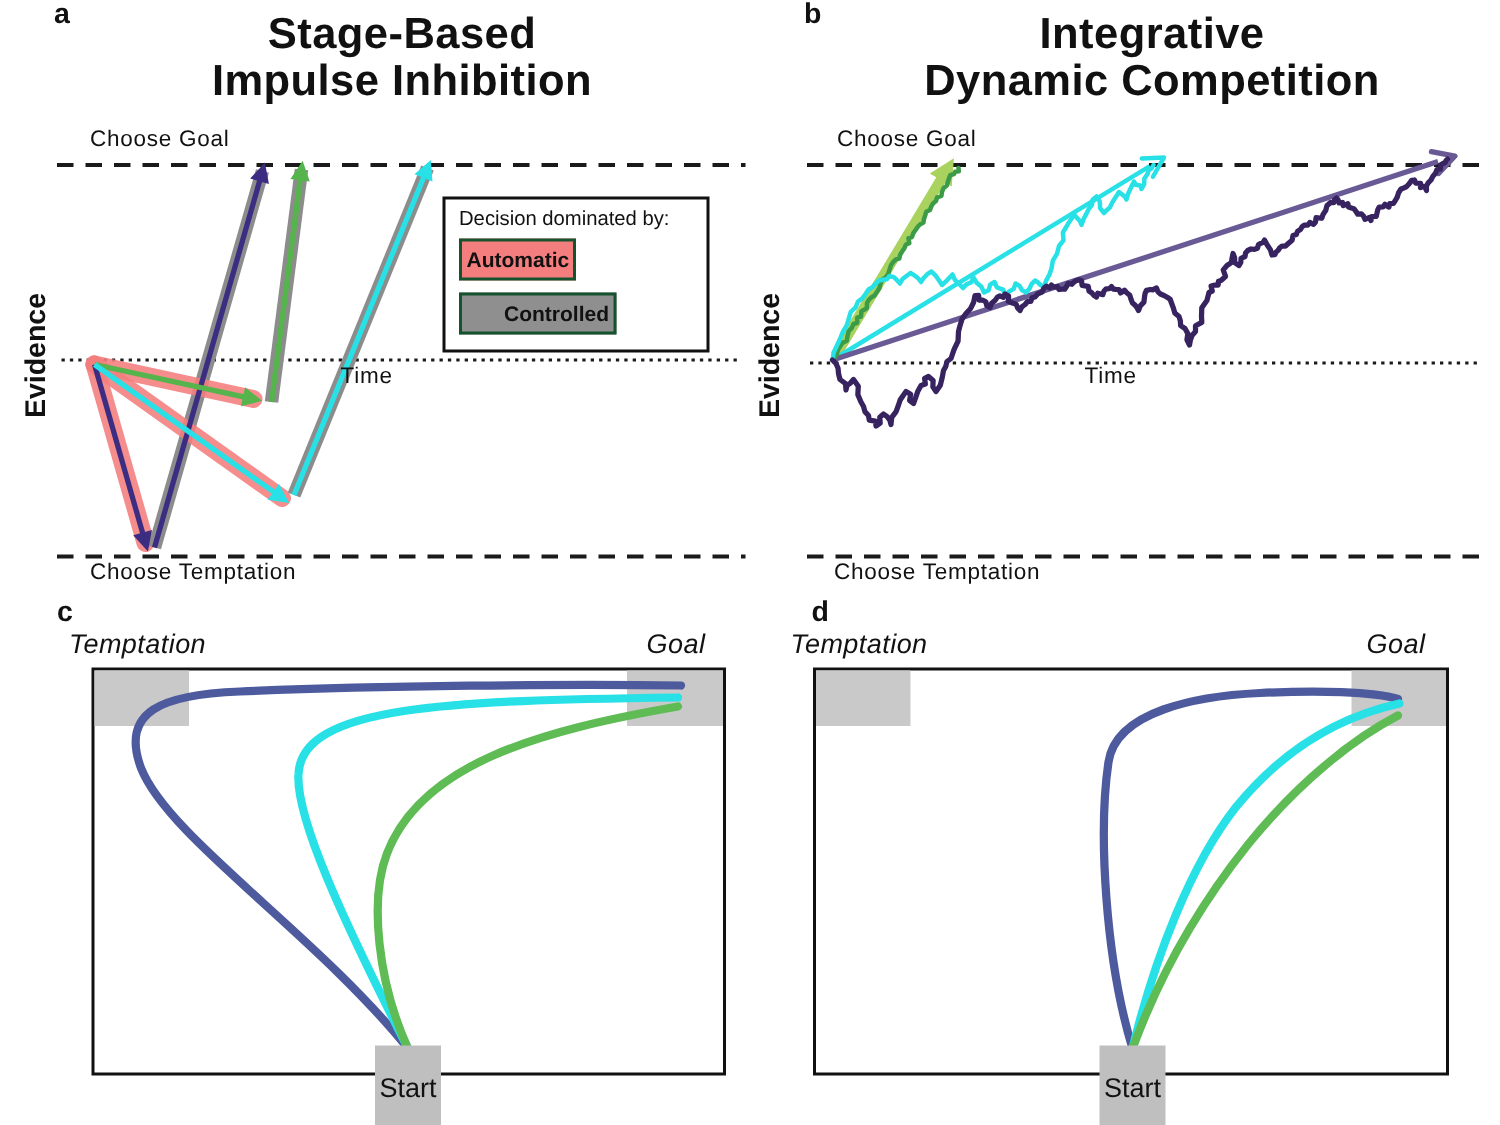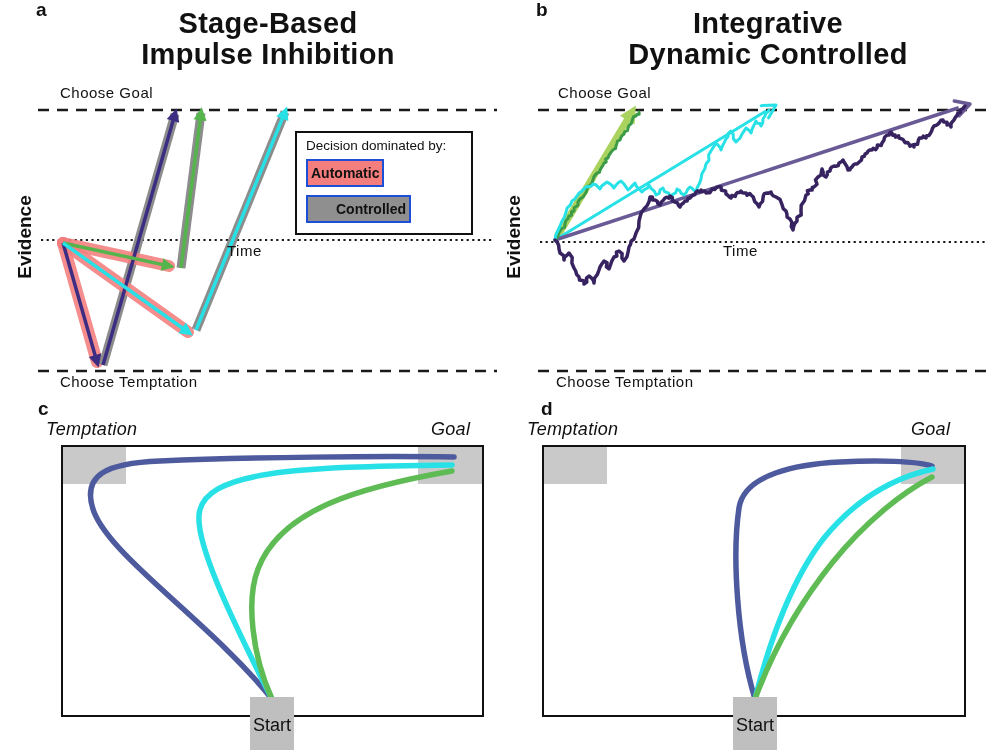--- a/index.html
+++ b/index.html
@@ -15,21 +15,21 @@
   #tb{left:548px;top:8px;width:440px;}
   .axlab{font-size:15px;letter-spacing:.5px;}
   #a-cg{left:60px;top:84px;} #b-cg{left:558px;top:84px;}
   #a-ct{left:60px;top:373px;} #b-ct{left:556px;top:373px;}
   #a-time{left:227px;top:242px;} #b-time{left:723px;top:242px;}
   .evid{font-weight:700;font-size:19px;transform:translate(-50%,-50%) rotate(-90deg);}
   #a-ev{left:25px;top:237px;} #b-ev{left:514px;top:237px;}
   .legend{position:absolute;left:295px;top:131px;width:178px;height:104px;box-sizing:border-box;
           border:2px solid #111;background:#fff;padding:5px 0 0 9px;}
   .legend-title{font-size:13.5px;margin-bottom:6px;}
-  .swatch{display:block;width:fit-content;border:2px solid #1d4ed8;font-weight:700;font-size:14px;
+  .swatch{display:block;width:fit-content;border:2px solid #14532d;font-weight:700;font-size:14px;
           padding:4px 3px;margin-bottom:8px;}
   .cdlab{font-size:18px;letter-spacing:.3px;font-style:italic;}
   #c-temp{left:46px;top:419px;} #c-goal{left:431px;top:419px;}
   #d-temp{left:527px;top:419px;} #d-goal{left:911px;top:419px;}
   .startlab{font-size:18px;background:#BFBFBF;padding:19px 3px;line-height:18px;}
   #c-start{left:250px;top:697px;} #d-start{left:733px;top:697px;}
 </style>
 </head>
 <body>
 
@@ -86,21 +86,21 @@
   <div class="t pl" id="lb">b</div>
   <div class="t pl" id="lc">c</div>
   <div class="t pl" id="ld">d</div>
 
   <div class="t title" id="ta">
     <span style="display:block">Stage-Based</span>
     <span style="display:block">Impulse Inhibition</span>
   </div>
   <div class="t title" id="tb">
     <span style="display:block">Integrative</span>
-    <span style="display:block">Dynamic Controlled</span>
+    <span style="display:block">Dynamic Competition</span>
   </div>
 
   <div class="t axlab" id="a-cg">Choose Goal</div>
   <div class="t axlab" id="b-cg">Choose Goal</div>
   <div class="t axlab" id="a-ct">Choose Temptation</div>
   <div class="t axlab" id="b-ct">Choose Temptation</div>
   <div class="t axlab" id="a-time">Time</div>
   <div class="t axlab" id="b-time">Time</div>
   <div class="t evid" id="a-ev">Evidence</div>
   <div class="t evid" id="b-ev">Evidence</div>

